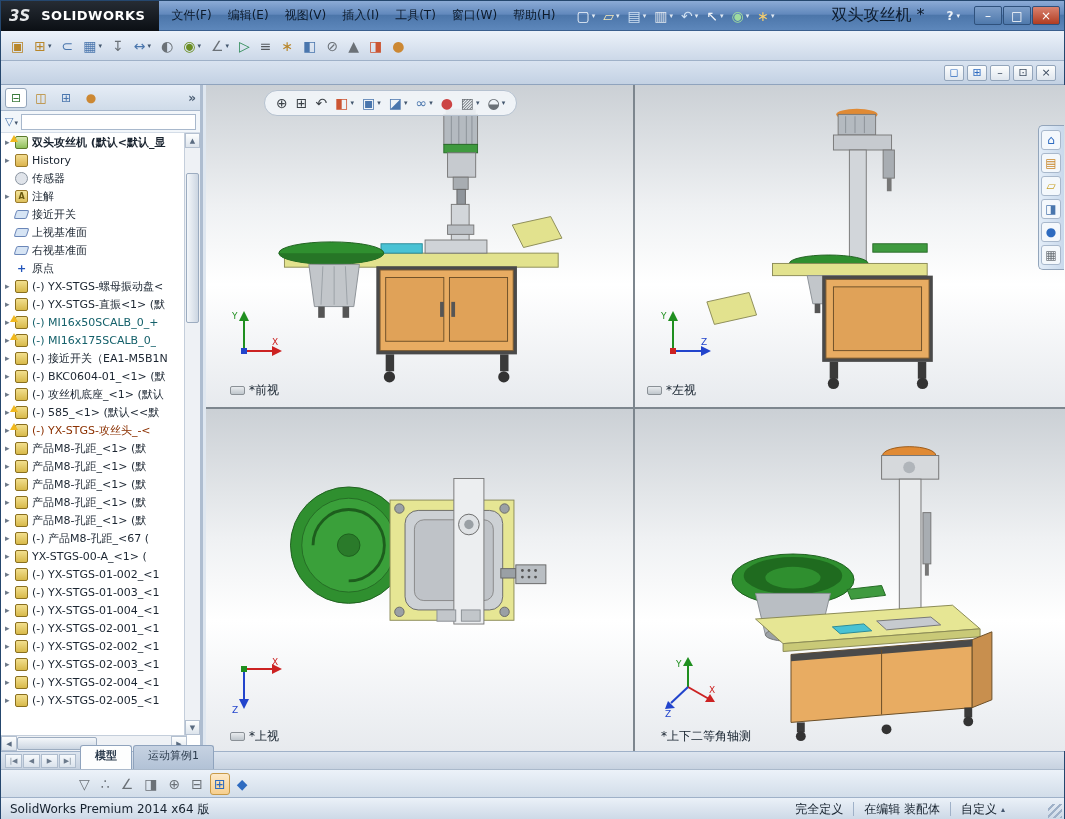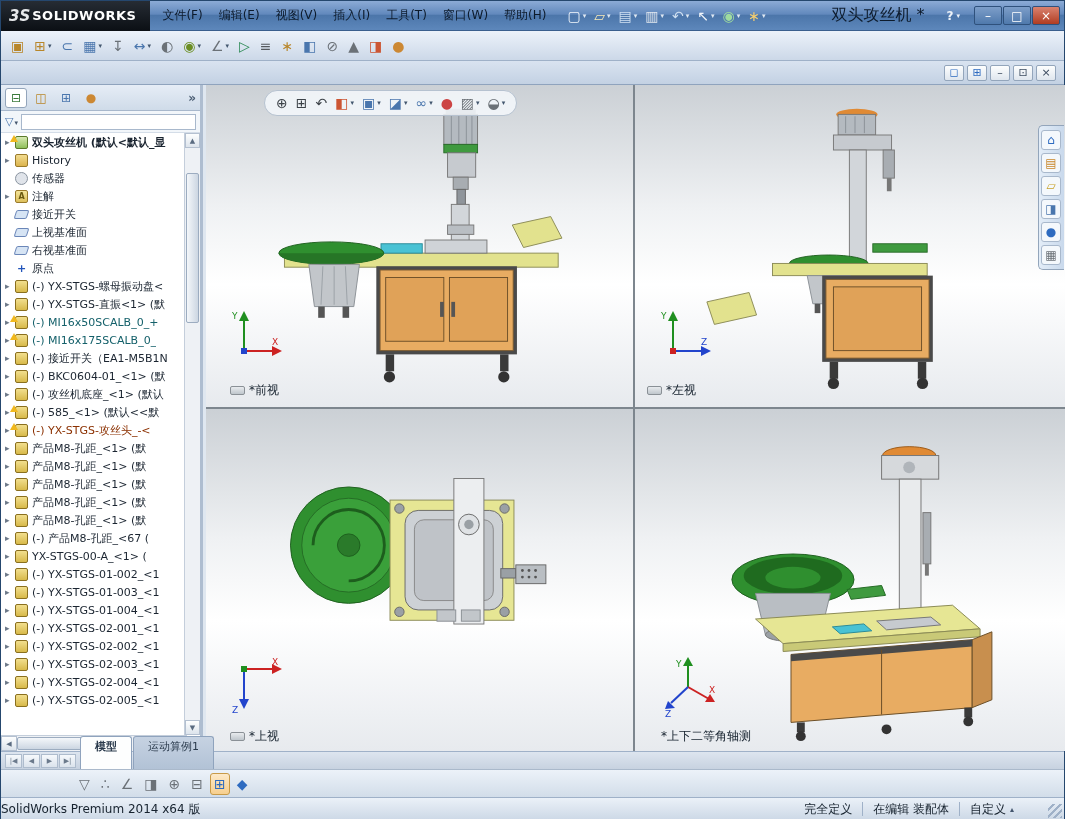--- a/index.html
+++ b/index.html
@@ -2,21 +2,21 @@
 <html><head>
 <meta charset="utf-8">
 <style>
 *{box-sizing:border-box;margin:0;padding:0}
 html,body{width:1065px;height:819px;overflow:hidden;font-family:"DejaVu Sans","Liberation Sans",sans-serif;font-size:12px;color:#1a2430}
 .window{position:relative;width:1065px;height:819px;background:#dfe7f0;border:1px solid #25476e}
 
 
 .titlebar{position:absolute;left:0;top:0;width:100%;height:30px;display:flex;align-items:center;
   background:linear-gradient(180deg,#8cabd6 0%,#6289bd 45%,#4c76aa 50%,#5d87bb 100%);border-bottom:1px solid #3a5f8e}
-.logo{height:30px;display:flex;align-items:center;gap:2px;padding:0 14px 0 8px;
+.logo{height:30px;display:flex;align-items:center;gap:11px;padding:0 14px 0 8px;
   background:linear-gradient(180deg,#262c34,#0b0f14);color:#fff}
 .logo .mark{font-weight:bold;font-style:italic;font-size:15px;color:#e8eaec}
 .logo .brand{font-weight:bold;font-size:13px;letter-spacing:.5px}
 .menubar{display:flex;margin-left:4px}
 .menu-item{padding:4px 8px;font-size:12px;color:#0d1b2c;cursor:default}
 .qt-icons{display:flex;align-items:center;margin-left:10px;gap:2px}
 .ticon{display:inline-flex;align-items:center;height:22px;padding:0 3px;border-radius:3px}
 .ticon i{font-style:normal;font-size:14px;line-height:1}
 .ticon .dd{display:none;font-size:7px;color:#dfe8f2;margin-left:2px}
 .ticon .dd.show{display:inline}
@@ -106,32 +106,32 @@
 .taskpane{position:absolute;right:0;top:124px;width:26px;padding:4px 2px;display:flex;flex-direction:column;gap:3px;
   background:linear-gradient(90deg,#e3edf8,#c9d9ec);border:1px solid #93a5bb;border-right:none;border-radius:5px 0 0 5px}
 .tp-btn{width:20px;height:20px;display:flex;align-items:center;justify-content:center;background:#f4f8fc;border:1px solid #a8b8cc;border-radius:3px;font-size:12px}
 
 
 .modeltabs{position:absolute;left:0;top:750px;width:100%;height:18px;display:flex;align-items:flex-end;
   background:linear-gradient(#dde5ef,#c7d2e0);border-top:1px solid #9fb1c8}
 .mt-nav{display:flex;gap:1px;padding:0 4px 1px}
 .mt-nav-btn{min-width:17px;height:14px;display:flex;align-items:center;justify-content:center;font-size:7px;color:#6b7a8c;
   background:linear-gradient(#f6f9fc,#dbe3ec);border:1px solid #aebccd}
-.mtab{padding:2px 14px 15px;font-size:11px;border:1px solid #8fa3bd;border-bottom:none;border-radius:3px 3px 0 0;
+.mtab{padding:2px 14px 6px;font-size:11px;border:1px solid #8fa3bd;border-bottom:none;border-radius:3px 3px 0 0;
   background:linear-gradient(#c6d2e2,#b2c2d6);margin-right:1px;color:#2a3a4c}
 .mtab.active{background:#fdfefe;font-weight:bold}
 
 
 .bottombar{position:absolute;left:0;top:768px;width:100%;height:28px;display:flex;align-items:center;padding-left:74px;gap:3px;
   background:linear-gradient(#ecf2f9,#d2dde9);border-top:1px solid #aab9cb}
 .bottombar .ticon{border:1px solid transparent;border-radius:3px}
 .bottombar .ticon.pressed{background:linear-gradient(#fde9c8,#f7cf8e);border-color:#c89a48}
 
 
-.statusbar{position:absolute;left:0;top:796px;width:100%;height:23px;display:flex;align-items:center;padding:0 0;
+.statusbar{position:absolute;left:0;top:796px;width:100%;height:23px;display:flex;align-items:center;padding:0 9px;
   background:linear-gradient(#ebf1f8,#ccd8e6);border-top:1px solid #9fb1c8;font-size:12px;color:#16222e}
 .sb-item{padding:0 10px;white-space:nowrap}
 .sb-sep{width:1px;height:14px;background:#9fb1c8}
 .sb-custom{display:flex;align-items:center;gap:4px}
 .sb-caret{font-size:8px;color:#44566e}
 .grip{position:absolute;right:2px;bottom:2px;width:14px;height:14px;
   background:repeating-linear-gradient(135deg,transparent 0 3px,#9fb1c8 3px 5px)}
 </style>
 </head>
 <body>

